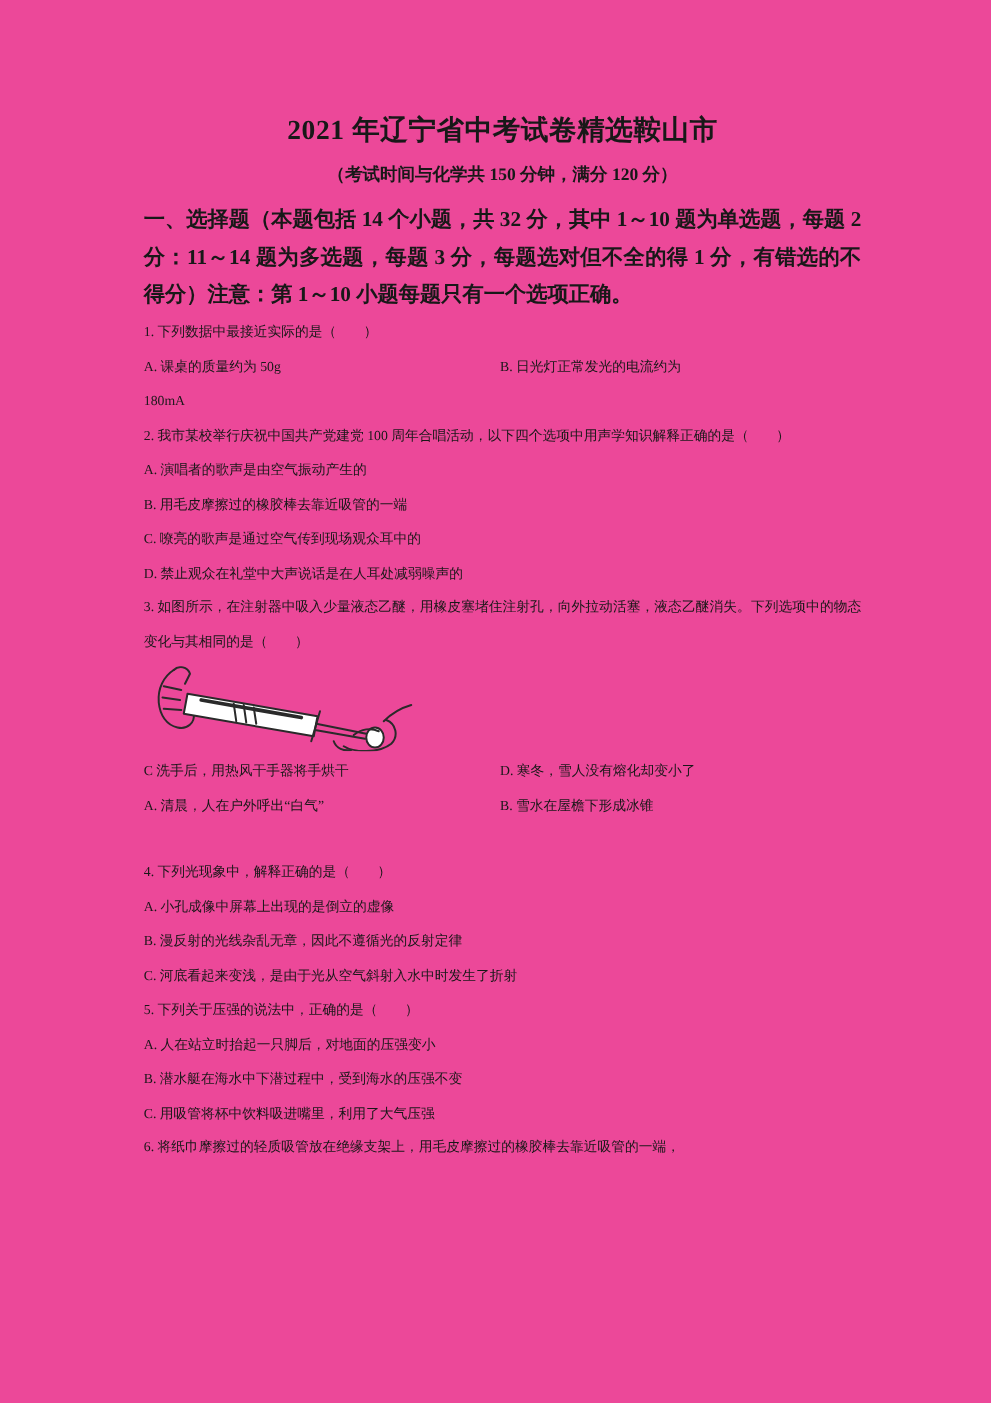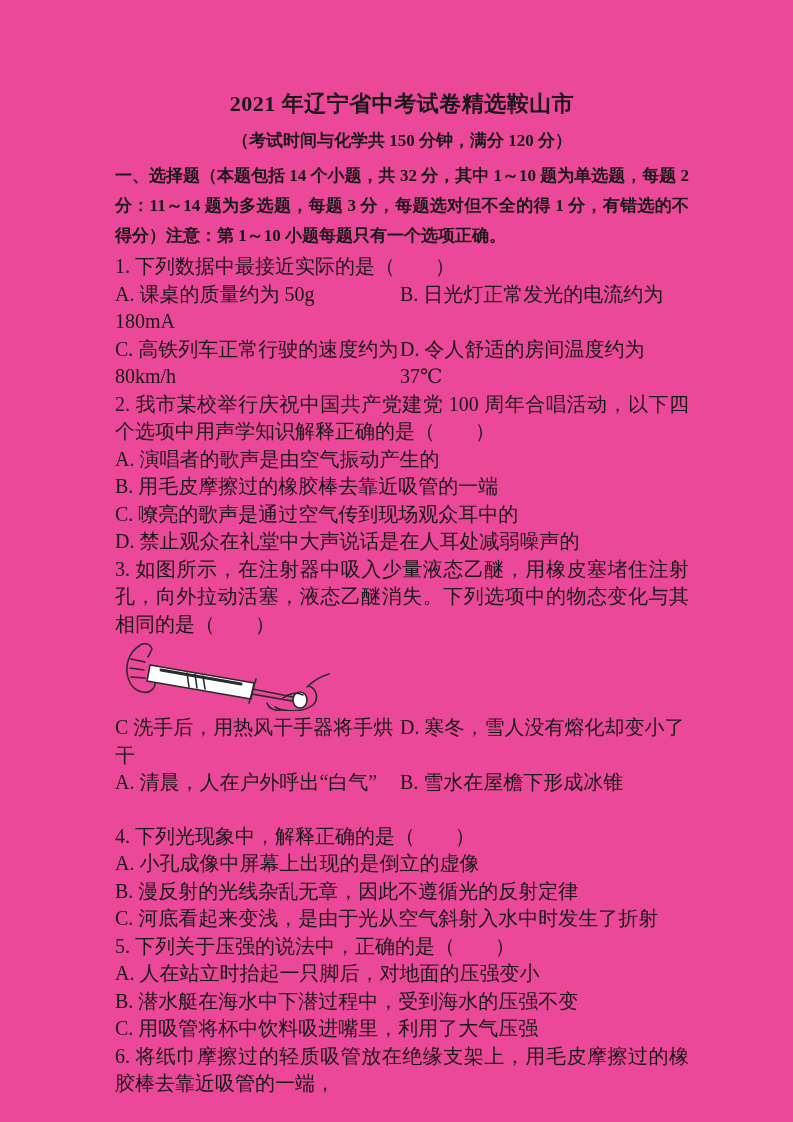--- a/index.html
+++ b/index.html
@@ -24,34 +24,34 @@
   .title {
     margin: 0;
     font-size: 22px;
     line-height: 28px;
     font-weight: bold;
     text-align: center;
     letter-spacing: 0.5px;
   }
   .subtitle {
     margin-top: 13px;
-    font-size: 17px;
+    font-size: 14px;
     line-height: 20px;
     font-weight: bold;
     text-align: center;
   }
   .section-intro {
     margin: 10px 0 2px 0;
     font-size: 17px;
     line-height: 30px;
     font-weight: bold;
     text-align: justify;
   }
   .stem, .opt {
-    font-size: 20px;
+    font-size: 11px;
     line-height: 27.5px;
   }
   .stem {
     margin: 0;
     text-align: justify;
   }
   .optrow {
     display: flex;
   }
   .col-left {
@@ -79,24 +79,20 @@
   <div class="subtitle">（考试时间与化学共 150 分钟，满分 120 分）</div>
 
   <p class="section-intro">一、选择题（本题包括 14 个小题，共 32 分，其中 1～10 题为单选题，每题 2 分：11～14 题为多选题，每题 3 分，每题选对但不全的得 1 分，有错选的不得分）注意：第 1～10 小题每题只有一个选项正确。</p>
 
   <p class="stem">1. 下列数据中最接近实际的是（　　）</p>
   <div class="optrow">
     <div class="opt col-left">A. 课桌的质量约为 50g</div>
     <div class="opt">B. 日光灯正常发光的电流约为</div>
   </div>
   <div class="opt">180mA</div>
-  <div class="optrow">
-    <div class="opt col-left">C. 高铁列车正常行驶的速度约为 80km/h</div>
-    <div class="opt">D. 令人舒适的房间温度约为 37℃</div>
-  </div>
 
   <p class="stem">2. 我市某校举行庆祝中国共产党建党 100 周年合唱活动，以下四个选项中用声学知识解释正确的是（　　）</p>
   <div class="opt">A. 演唱者的歌声是由空气振动产生的</div>
   <div class="opt">B. 用毛皮摩擦过的橡胶棒去靠近吸管的一端</div>
   <div class="opt">C. 嘹亮的歌声是通过空气传到现场观众耳中的</div>
   <div class="opt">D. 禁止观众在礼堂中大声说话是在人耳处减弱噪声的</div>
 
   <p class="stem">3. 如图所示，在注射器中吸入少量液态乙醚，用橡皮塞堵住注射孔，向外拉动活塞，液态乙醚消失。下列选项中的物态变化与其相同的是（　　）</p>
   <div class="figure-wrap">
     <svg width="215" height="68" viewBox="0 0 215 68" fill="none" stroke="#2a2a2a" stroke-width="1.6" stroke-linecap="round" stroke-linejoin="round" aria-label="hands-pulling-syringe-plunger-illustration">

